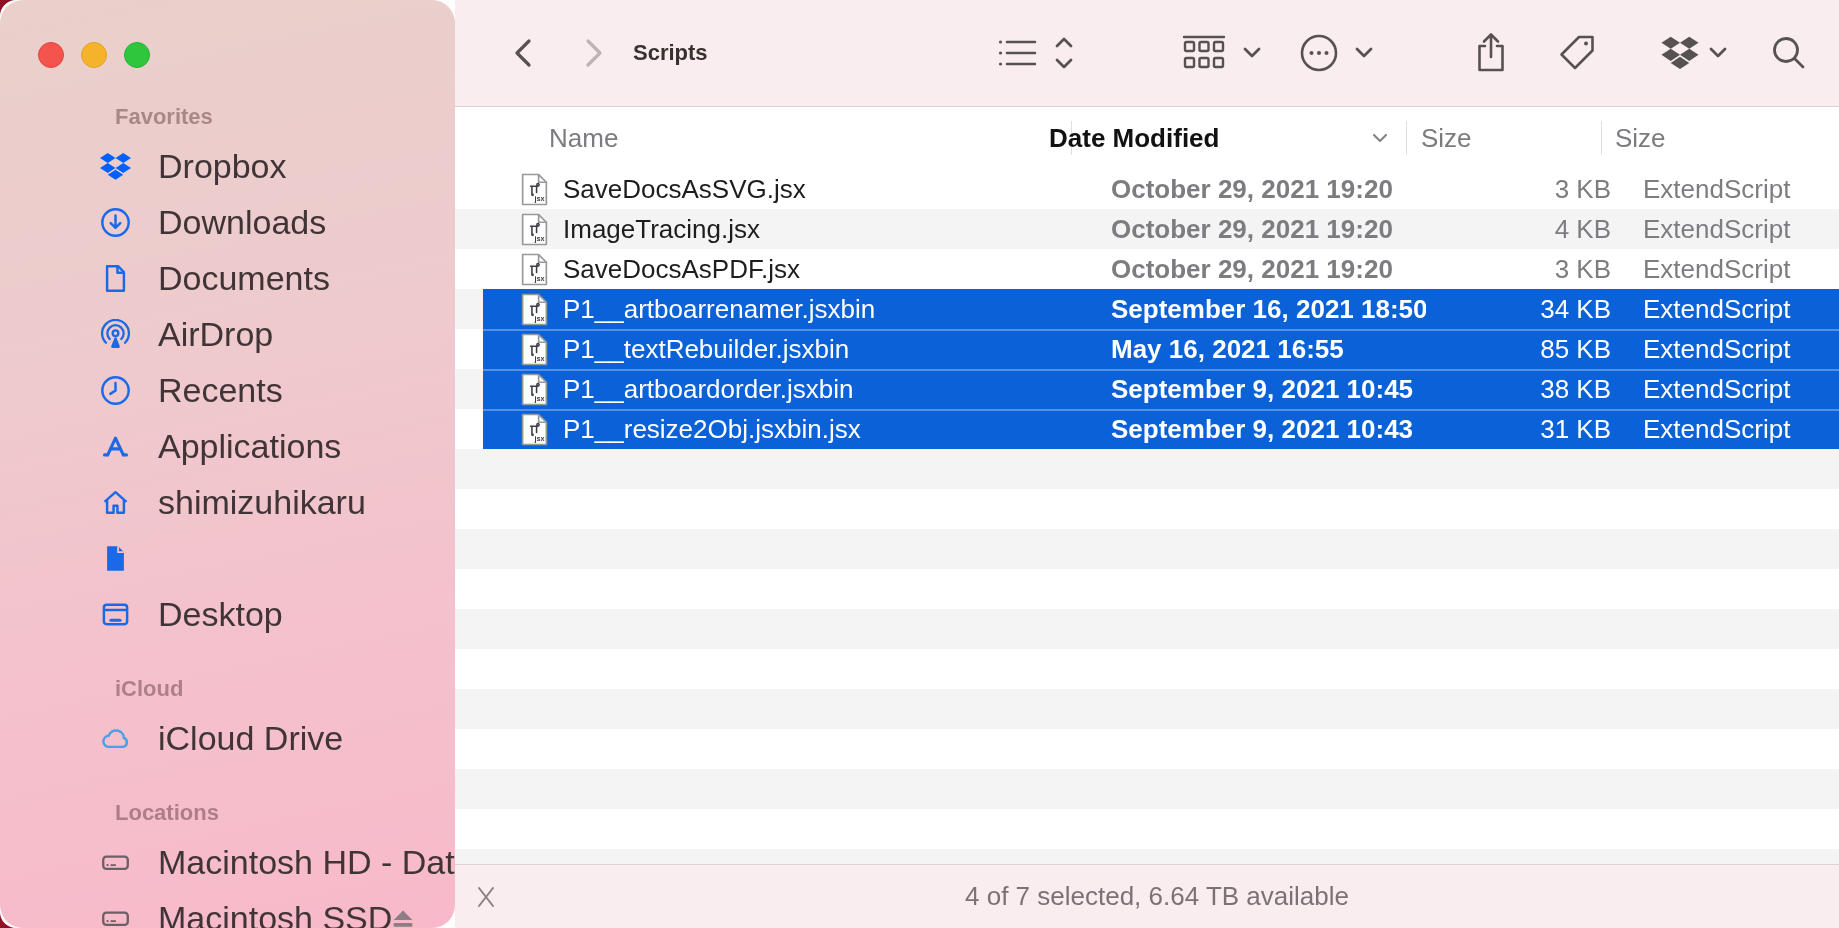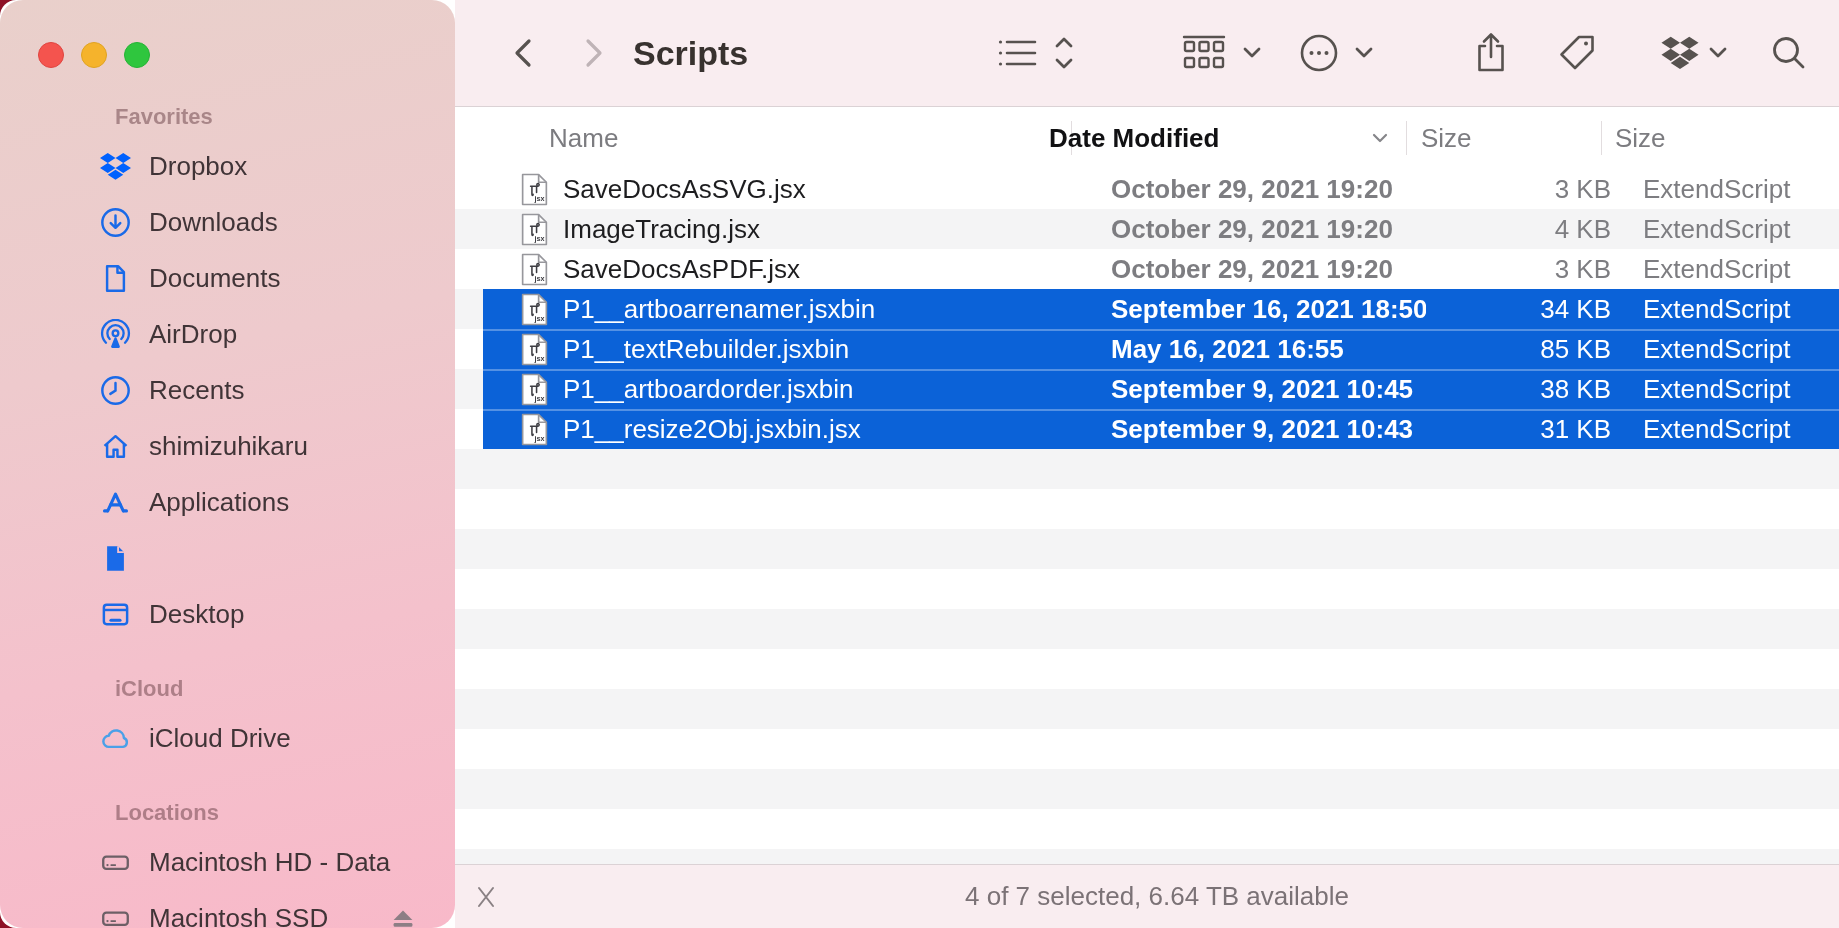--- a/index.html
+++ b/index.html
@@ -14,31 +14,31 @@
   .light.red{background:#f4544e;border:1px solid #e0443f;}
   .light.yellow{background:#f5b32c;border:1px solid #e0a321;}
   .light.green{background:#2fc63e;border:1px solid #24b335;}
   .side-scroll{position:absolute;left:0;right:0;top:104px;}
   .sec-title{margin:0 0 8px 115px;font-size:22px;font-weight:700;color:rgba(97,56,63,0.48);}
   .section{margin-bottom:2px;}
   .section + .section{margin-top:34px;}
   .sitem{position:relative;height:56px;display:flex;align-items:center;padding-left:98px;cursor:default;}
   .sicon{width:34px;height:34px;display:flex;align-items:center;justify-content:center;color:#1a6ae8;flex:0 0 34px;}
   .sicon svg{width:31px;height:31px;}
-  .slabel{margin-left:17px;font-size:26px;color:#403437;white-space:nowrap;}
+  .slabel{margin-left:26px;font-size:34px;color:#403437;white-space:nowrap;}
   .eject{position:absolute;left:388px;top:50%;transform:translateY(-50%);width:30px;height:30px;color:#8d7e85;}
   .eject svg{width:30px;height:30px;}
   
   .content{position:absolute;left:455px;top:0;right:0;bottom:0;background:#fff;}
   .toolbar{position:absolute;left:0;right:0;top:0;height:106px;background:#f9edf0;border-bottom:1px solid #dbd2d5;}
   .tbtn{position:absolute;top:0;height:106px;display:flex;align-items:center;color:#57524f;}
   .tbtn svg{display:block;}
   .disabled{color:#bfb3b6;}
   .win-title{position:absolute;left:178px;top:0;height:106px;display:flex;align-items:center;
-             font-size:34px;font-weight:700;color:#38322f;}
+             font-size:22px;font-weight:700;color:#38322f;}
   
   .colhead{position:absolute;left:0;right:0;top:107px;height:62px;background:#fff;border-bottom:1px solid #e4e2e3;}
   .ch{position:absolute;top:0;height:62px;display:flex;align-items:center;font-size:26px;color:#7c7c80;}
   .ch.bold{color:#111113;font-weight:700;}
   .cdiv{position:absolute;top:14px;height:34px;width:1px;background:#e2dddf;}
   .sortchev{position:absolute;left:915px;top:0;height:62px;display:flex;align-items:center;color:#86868a;}
   
   .rows{position:absolute;left:0;right:0;top:169px;bottom:63px;
         background:repeating-linear-gradient(180deg,#ffffff 0 40px,#f4f4f5 40px 80px);}
   .row{position:relative;height:40px;font-size:26px;color:#7d7d81;margin-left:28px;}
@@ -125,38 +125,38 @@
                   <circle cx="12" cy="12" r="10.2"></circle>
                   <path d="M12 6.2V12l-4 2.6"></path>
                 </svg>
               </span>
               <span class="slabel">Recents</span>
 
             </div>
 
             <div class="sitem">
               <span class="sicon">
-                <svg viewBox="0 0 24 24" fill="none" stroke="currentColor" stroke-width="1.9" stroke-linejoin="round">
-                  <path d="M3.5 11.5 12 4l8.5 7.5"></path>
-                  <path d="M5.5 10v10h5v-5.5h3V20h5V10"></path>
-                </svg>
-              </span>
-              <span class="slabel">shimizuhikaru</span>
-
-            </div>
-
-            <div class="sitem">
-              <span class="sicon">
                 <svg viewBox="0 0 24 24" fill="none" stroke="currentColor" stroke-width="2.4" stroke-linecap="round" stroke-linejoin="round">
                   <path d="M6 18.5 12 5.5l6 13"></path>
                   <path d="M8.2 13.8h7.6"></path>
                   <path d="M3.5 18.5h2M18.5 18.5h2"></path>
                 </svg>
               </span>
               <span class="slabel">Applications</span>
+
+            </div>
+
+            <div class="sitem">
+              <span class="sicon">
+                <svg viewBox="0 0 24 24" fill="none" stroke="currentColor" stroke-width="1.9" stroke-linejoin="round">
+                  <path d="M3.5 11.5 12 4l8.5 7.5"></path>
+                  <path d="M5.5 10v10h5v-5.5h3V20h5V10"></path>
+                </svg>
+              </span>
+              <span class="slabel">shimizuhikaru</span>
 
             </div>
 
             <div class="sitem">
               <span class="sicon">
                 <svg viewBox="0 0 24 24">
                   <path fill="currentColor" d="M5.5 2.5H14l4.5 4.5v14.5H5.5z"></path>
                   <path d="M14 2.5V7h4.5" fill="none" stroke="#f4c1cc" stroke-width="1.4"></path>
                 </svg>
               </span>

